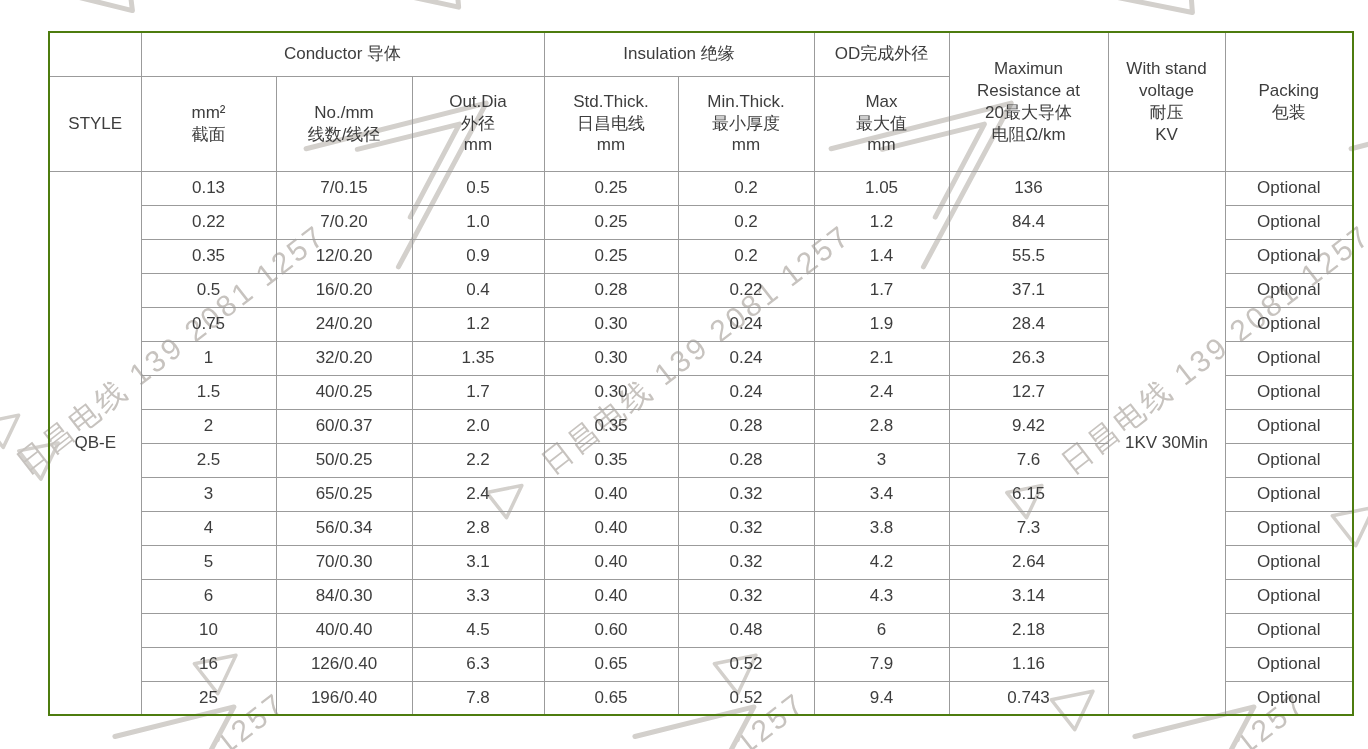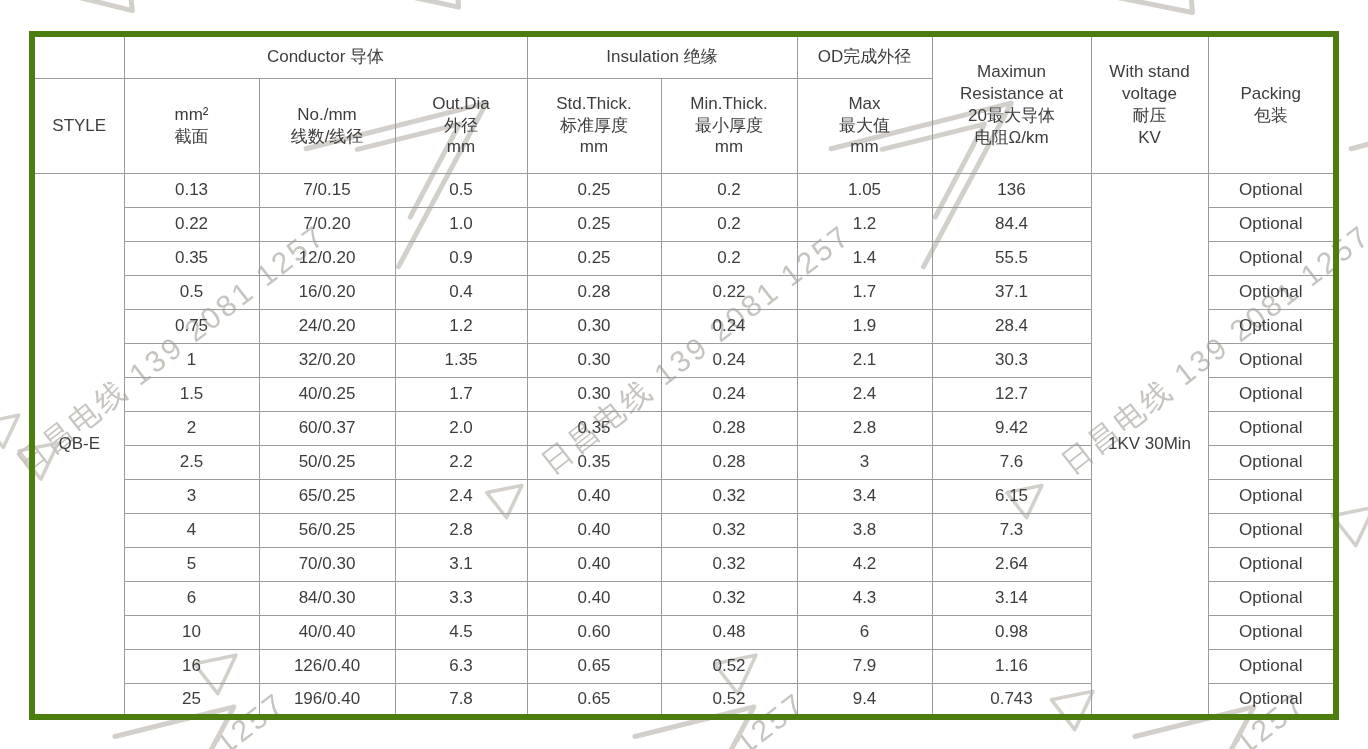--- a/index.html
+++ b/index.html
@@ -19,24 +19,24 @@
     font-size:30px; letter-spacing:3px; white-space:nowrap;
     color:#c7c3bf;
   }
   .wm-svg { display:block; }
   .wm-stroke { fill:none; stroke:#d3d0cc; stroke-width:5; stroke-linejoin:round; stroke-linecap:round; }
   .wm-stroke.thin { stroke-width:3.5; }
   .wm-frag { position:absolute; transform:rotate(-38deg); }
 
   
   table.spec {
-    position:absolute; left:29px; top:31px; z-index:1;
+    position:absolute; left:48px; top:31px; z-index:1;
     width:1304px; border-collapse:collapse; table-layout:fixed;
     background:transparent;
-    border:6px solid #4d7c0f;
+    border:2px solid #4d7c0f;
   }
   table.spec th, table.spec td {
     border:1px solid #9b9b9b;
     text-align:center; vertical-align:middle;
     font-weight:normal;
     color:#3d3d3d;
     padding:0 2px;
     white-space:pre-line;
     line-height:1.28;
   }
@@ -163,21 +163,21 @@
     <tr class="h-sub">
       <th>STYLE</th>
       <th>mm²
 截面</th>
       <th>No./mm
 线数/线径</th>
       <th>Out.Dia
 外径
 mm</th>
       <th>Std.Thick.
-标准厚度
+日昌电线
 mm</th>
       <th>Min.Thick.
 最小厚度
 mm</th>
       <th>Max
 最大值
 mm</th>
     </tr>
   </thead>
   <tbody>
@@ -233,21 +233,21 @@
         <td>28.4</td>
         <td>Optional</td>
       </tr>
       <tr>
         <td>1</td>
         <td>32/0.20</td>
         <td>1.35</td>
         <td>0.30</td>
         <td>0.24</td>
         <td>2.1</td>
-        <td>30.3</td>
+        <td>26.3</td>
         <td>Optional</td>
       </tr>
       <tr>
         <td>1.5</td>
         <td>40/0.25</td>
         <td>1.7</td>
         <td>0.30</td>
         <td>0.24</td>
         <td>2.4</td>
         <td>12.7</td>
@@ -278,21 +278,21 @@
         <td>65/0.25</td>
         <td>2.4</td>
         <td>0.40</td>
         <td>0.32</td>
         <td>3.4</td>
         <td>6.15</td>
         <td>Optional</td>
       </tr>
       <tr>
         <td>4</td>
-        <td>56/0.25</td>
+        <td>56/0.34</td>
         <td>2.8</td>
         <td>0.40</td>
         <td>0.32</td>
         <td>3.8</td>
         <td>7.3</td>
         <td>Optional</td>
       </tr>
       <tr>
         <td>5</td>
         <td>70/0.30</td>
@@ -313,21 +313,21 @@
         <td>3.14</td>
         <td>Optional</td>
       </tr>
       <tr>
         <td>10</td>
         <td>40/0.40</td>
         <td>4.5</td>
         <td>0.60</td>
         <td>0.48</td>
         <td>6</td>
-        <td>0.98</td>
+        <td>2.18</td>
         <td>Optional</td>
       </tr>
       <tr>
         <td>16</td>
         <td>126/0.40</td>
         <td>6.3</td>
         <td>0.65</td>
         <td>0.52</td>
         <td>7.9</td>
         <td>1.16</td>

